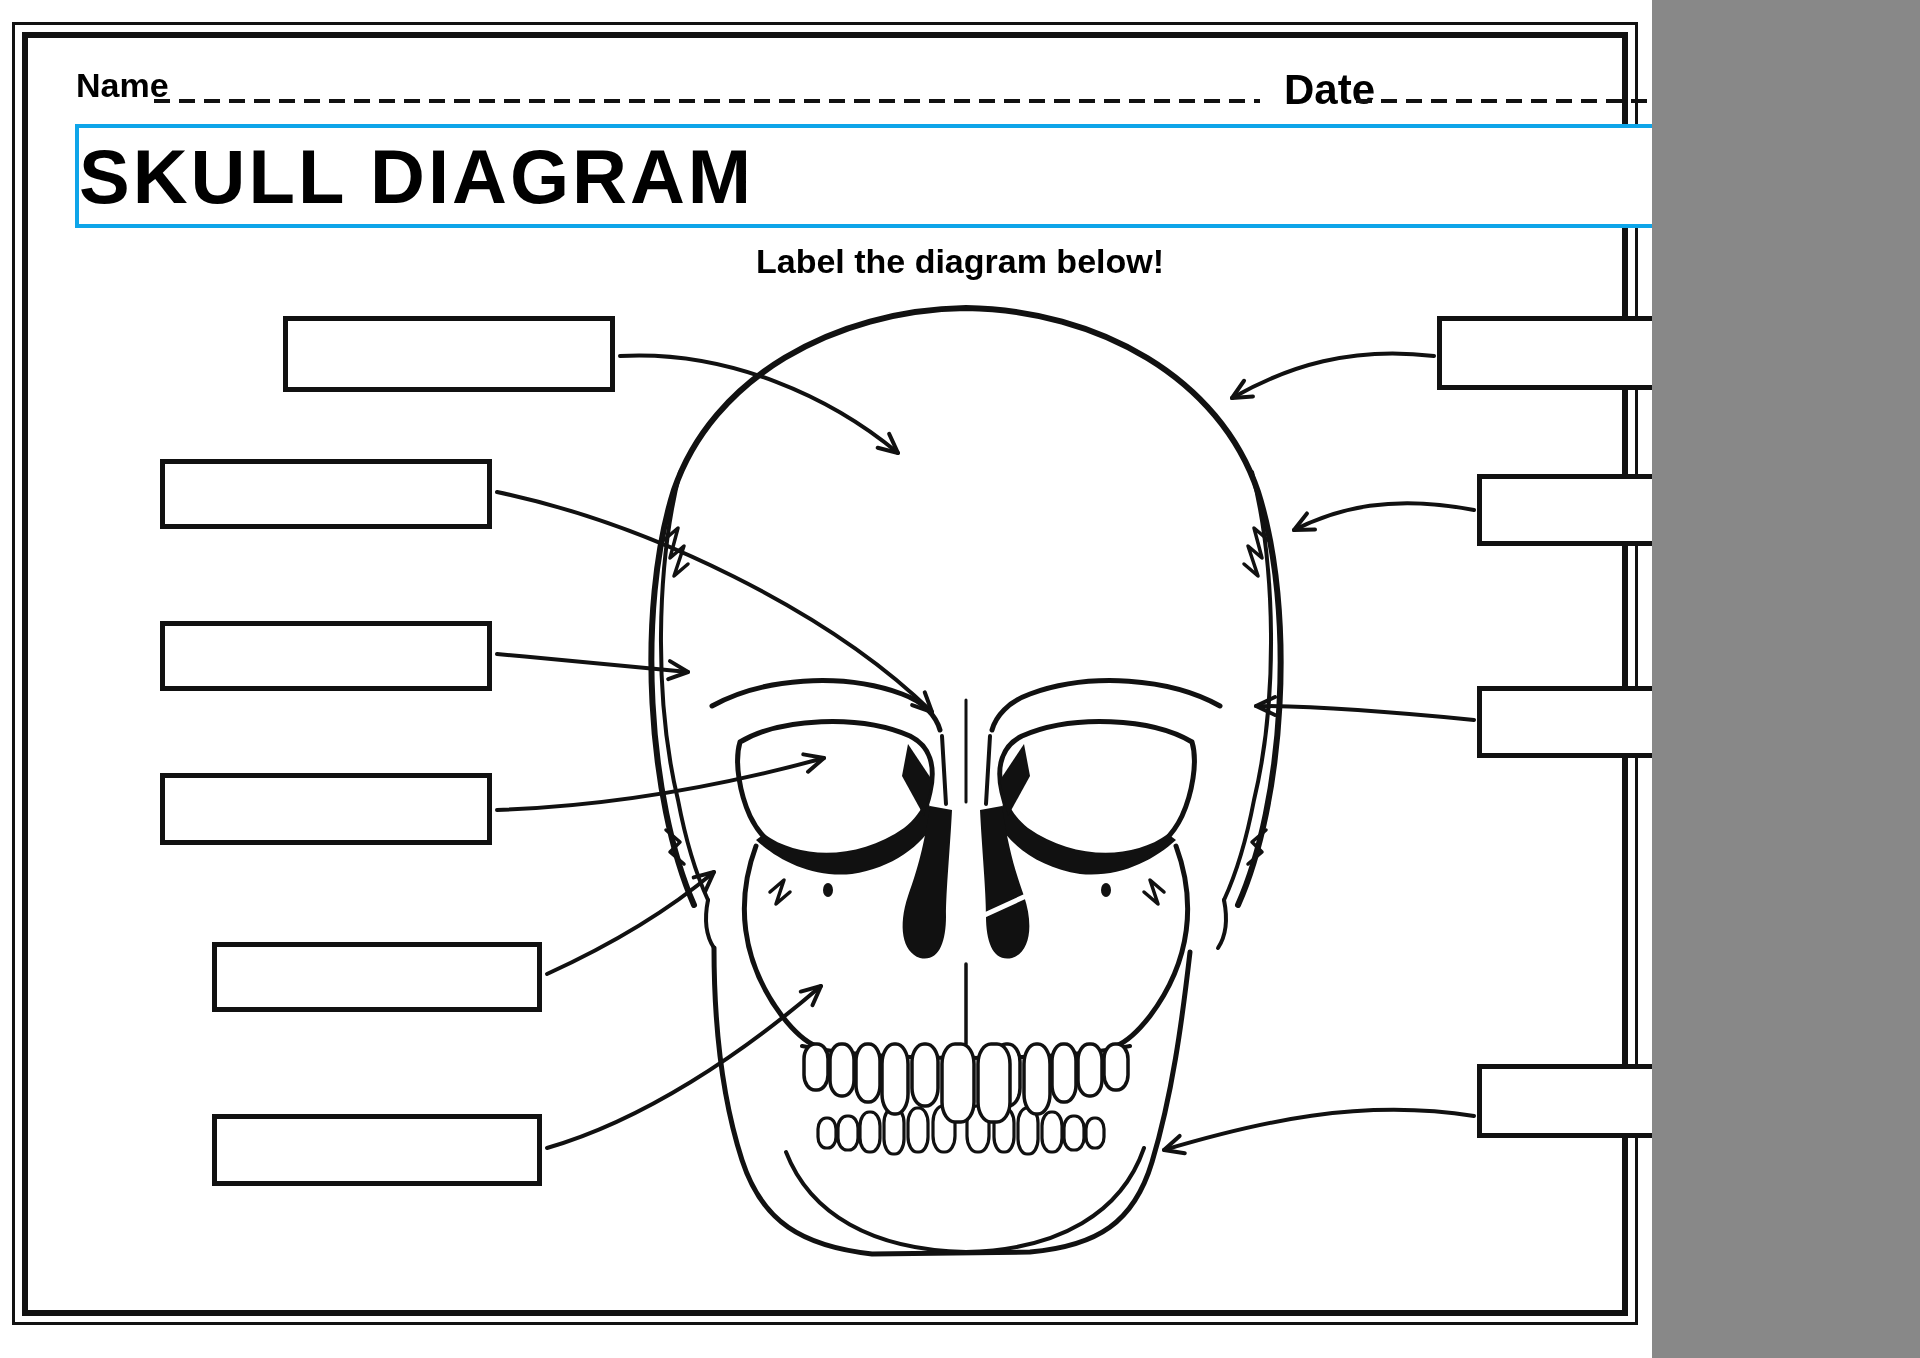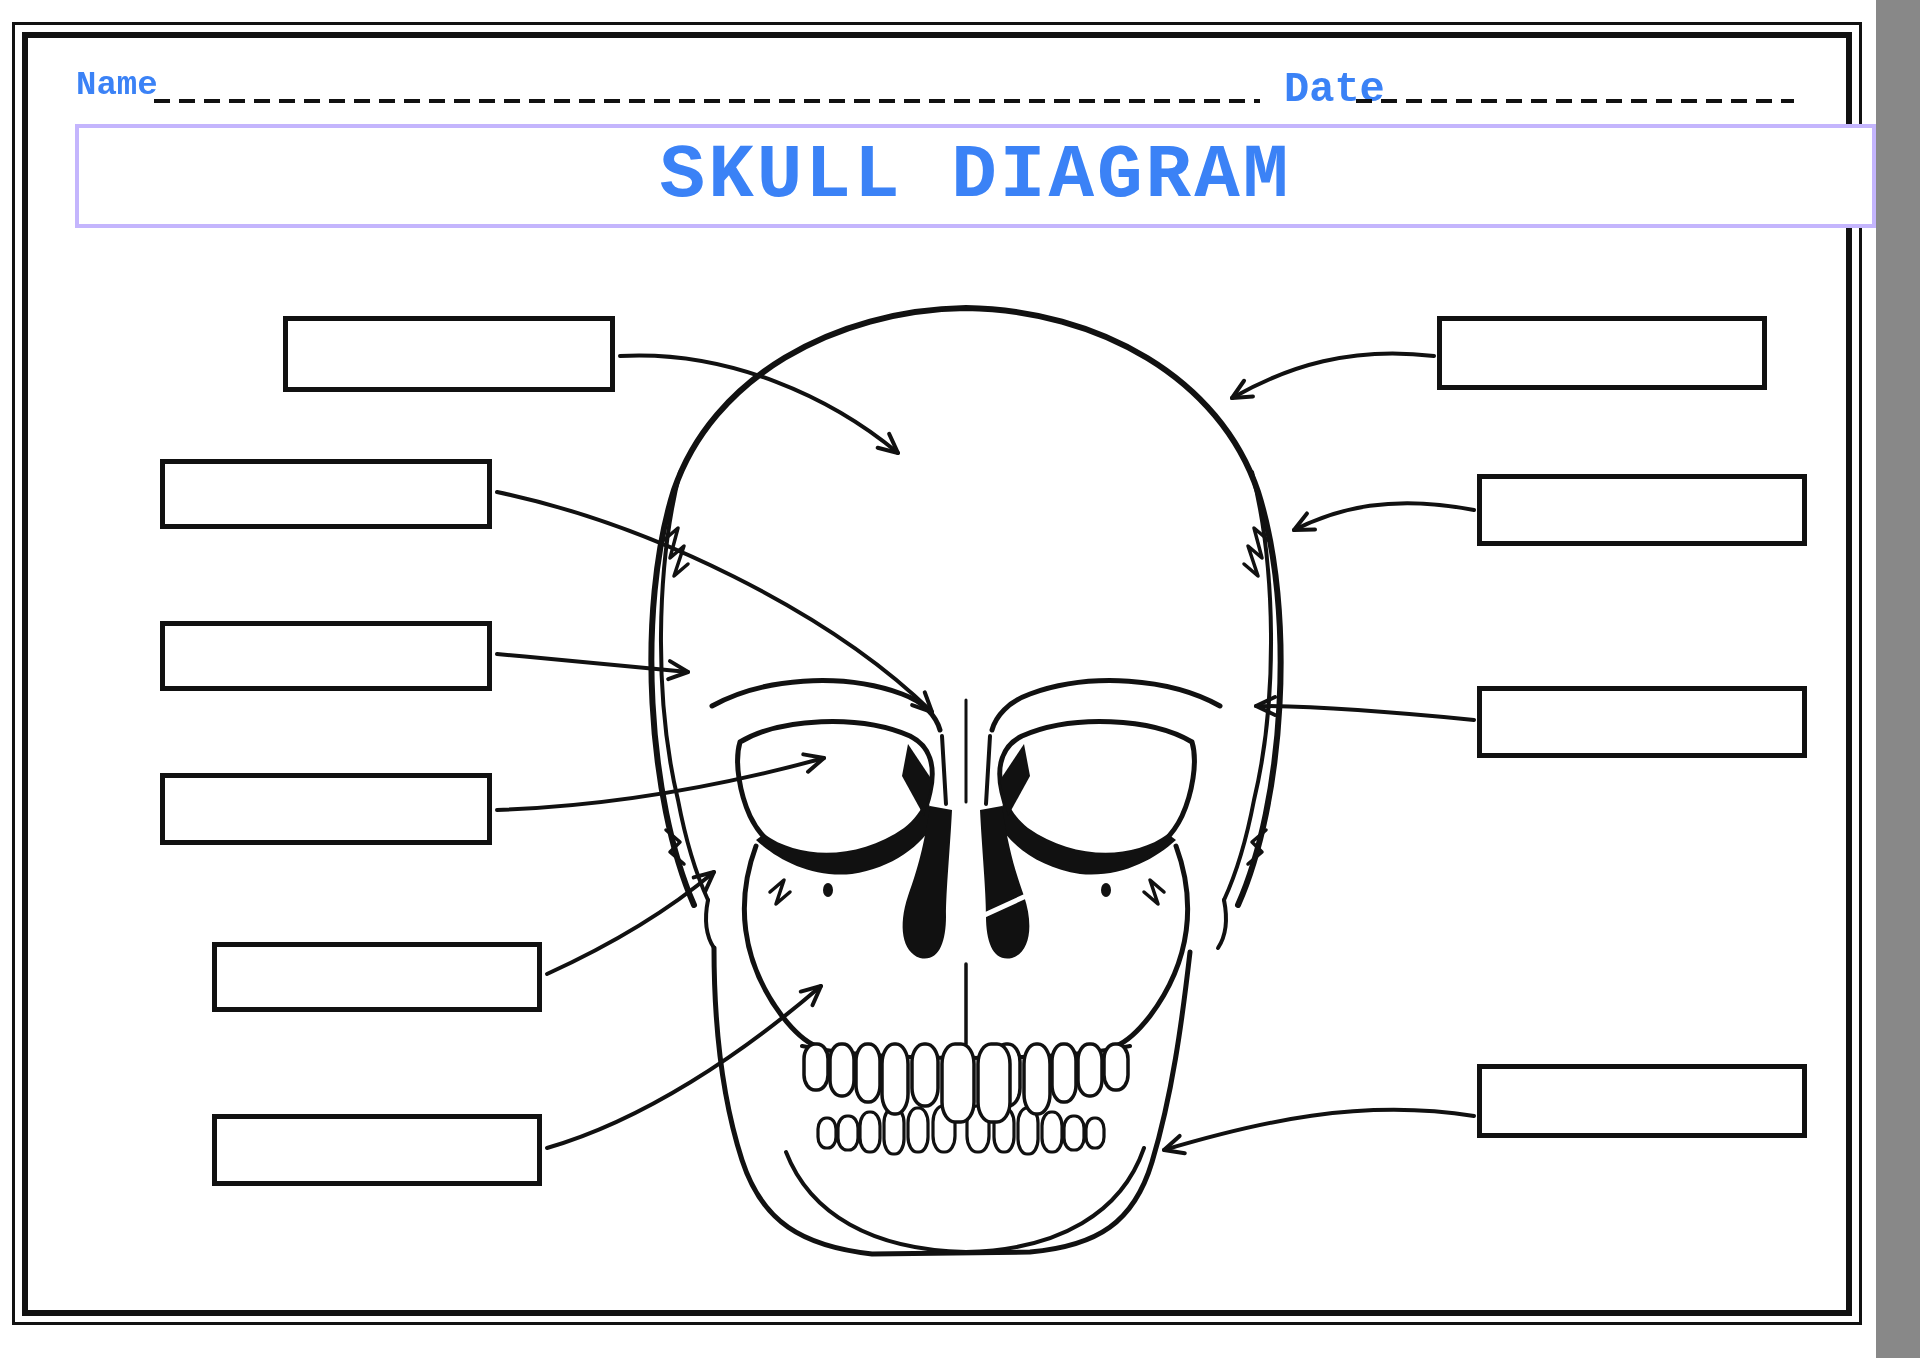--- a/index.html
+++ b/index.html
@@ -1,38 +1,38 @@
 <!DOCTYPE html>
 <html><head>
 <meta charset="utf-8">
 <style>
   html,body{margin:0;padding:0;background:#888;}
   .page{
-    position:relative;width:1876px;height:1358px;background:#ffffff;
-    font-family:Liberation Mono, monospace;color:#3b82f6;overflow:hidden;
+    position:relative;width:1652px;height:1358px;background:#ffffff;
+    font-family:Liberation Sans, sans-serif;color:#000000;overflow:hidden;
   }
   .border-outer{
     position:absolute;left:12px;top:22px;right:14px;bottom:33px;
     border:3px solid #111;pointer-events:none;
   }
   .border-inner{
     position:absolute;left:22px;top:32px;right:24px;bottom:42px;
     border:6px solid #111;pointer-events:none;
   }
   .name-label{position:absolute;left:76px;top:66px;font-size:34px;font-weight:600;}
   .date-label{position:absolute;left:1284px;top:66px;font-size:42px;font-weight:600;}
   .dashline{
     position:absolute;height:4px;top:99px;
     background:repeating-linear-gradient(90deg,#111 0 16px,transparent 16px 25px);
   }
   .dash-name{left:154px;width:1106px;}
   .dash-date{left:1356px;width:438px;}
   .title-box{
     position:absolute;left:75px;top:124px;width:1801px;height:104px;
-    border:4px solid #c4b5fd;display:flex;align-items:center;justify-content:center;
+    border:4px solid #0ea5e9;display:flex;align-items:center;
     box-sizing:border-box;background:#fff;
   }
   .title-text{font-size:76px;font-weight:700;letter-spacing:3px;}
   .subtitle{
     position:absolute;left:0;top:242px;width:1920px;text-align:center;
     font-size:34px;font-weight:600;
   }
   .label-box{
     position:absolute;border:5px solid #111;background:#fff;box-sizing:border-box;
     font-size:26px;padding:6px 10px;
@@ -59,20 +59,21 @@
 
   <div class="name-label">Name</div>
   <div class="dashline dash-name"></div>
   <div class="date-label">Date</div>
   <div class="dashline dash-date"></div>
 
   <div class="title-box">
     <div class="title-text">SKULL DIAGRAM</div>
   </div>
 
+  <div class="subtitle">Label the diagram below!</div>
 
   <div class="label-box" id="box-l1"></div>
   <div class="label-box" id="box-l2"></div>
   <div class="label-box" id="box-l3"></div>
   <div class="label-box" id="box-l4"></div>
   <div class="label-box" id="box-l5"></div>
   <div class="label-box" id="box-l6"></div>
   <div class="label-box" id="box-r1"></div>
   <div class="label-box" id="box-r2"></div>
   <div class="label-box" id="box-r3"></div>

